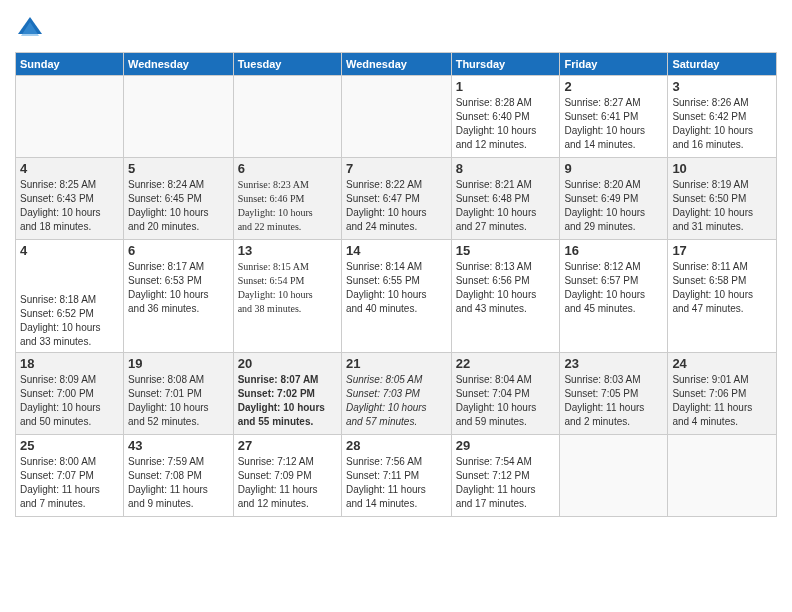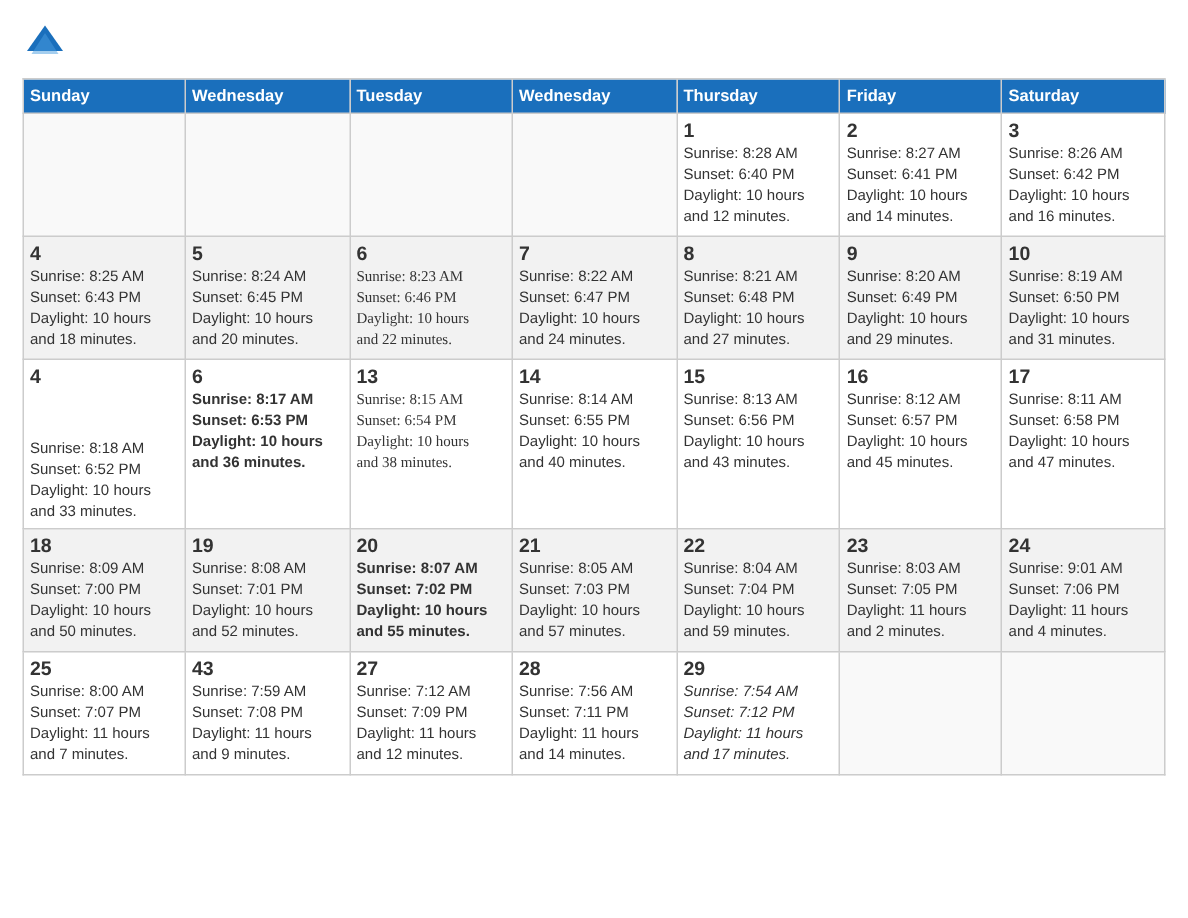--- a/index.html
+++ b/index.html
@@ -220,21 +220,21 @@
         <tr>
           <td>
             <span class="day-num">4</span>
             <div class="day-info" style="white-space: pre-line; margin-top: 35px;">Sunrise: 8:18 AM
 Sunset: 6:52 PM
 Daylight: 10 hours
 and 33 minutes.</div>
           </td>
           <td>
             <span class="day-num">6</span>
-            <div class="day-info" style="white-space: pre-line; font-weight: bold;">Sunrise: 8:17 AM
+            <div class="day-info" style="white-space: pre-line;">Sunrise: 8:17 AM
 Sunset: 6:53 PM
 Daylight: 10 hours
 and 36 minutes.</div>
           </td>
           <td>
             <span class="day-num">13</span>
             <div class="day-info" style="white-space: pre-line; font-family: Liberation Serif, serif;">Sunrise: 8:15 AM
 Sunset: 6:54 PM
 Daylight: 10 hours
 and 38 minutes.</div>
@@ -285,21 +285,21 @@
           </td>
           <td>
             <span class="day-num">20</span>
             <div class="day-info" style="white-space: pre-line; font-weight: bold;">Sunrise: 8:07 AM
 Sunset: 7:02 PM
 Daylight: 10 hours
 and 55 minutes.</div>
           </td>
           <td>
             <span class="day-num">21</span>
-            <div class="day-info" style="white-space: pre-line;">Sunrise: 8:05 AM
+            <div class="day-info" style="white-space: pre-line; font-style: italic;">Sunrise: 8:05 AM
 Sunset: 7:03 PM
 Daylight: 10 hours
 and 57 minutes.</div>
           </td>
           <td>
             <span class="day-num">22</span>
             <div class="day-info" style="white-space: pre-line;">Sunrise: 8:04 AM
 Sunset: 7:04 PM
 Daylight: 10 hours
 and 59 minutes.</div>
@@ -343,21 +343,21 @@
           </td>
           <td>
             <span class="day-num">28</span>
             <div class="day-info" style="white-space: pre-line;">Sunrise: 7:56 AM
 Sunset: 7:11 PM
 Daylight: 11 hours
 and 14 minutes.</div>
           </td>
           <td>
             <span class="day-num">29</span>
-            <div class="day-info" style="white-space: pre-line; font-style: italic;">Sunrise: 7:54 AM
+            <div class="day-info" style="white-space: pre-line;">Sunrise: 7:54 AM
 Sunset: 7:12 PM
 Daylight: 11 hours
 and 17 minutes.</div>
           </td>
           <td class="empty"></td>
           <td class="empty"></td>
         </tr>
       </tbody>
   </table>
 </div>

